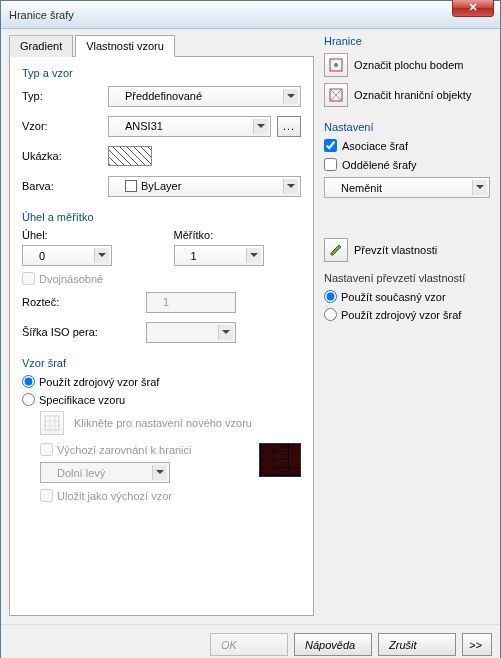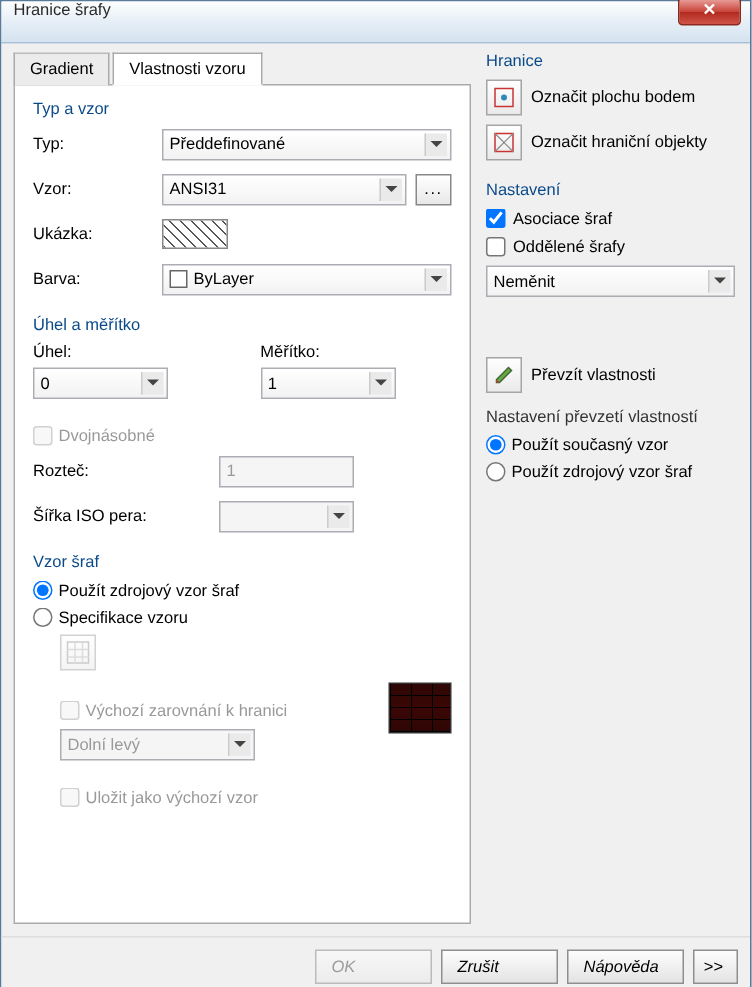--- a/index.html
+++ b/index.html
@@ -1,54 +1,54 @@
 <!DOCTYPE html>
 <html><head>
 <meta charset="utf-8">
 <style>
 * { box-sizing: border-box; font-family: 'Segoe UI', Tahoma, sans-serif; font-size: 11px; }
 body { margin: 0; background: #6b8aae; }
 .window { width: 501px; background: #fff; border: 1px solid #5a7a9a; box-shadow: 0 0 8px rgba(0,0,0,0.4); }
-.titlebar { height: 28px; background: linear-gradient(#fdfefe, #e8f0f7 45%, #d5e3f0); display: flex; align-items: flex-start; padding: 0 4px 0 8px; border-bottom: 1px solid #a9c0d6; position: relative; }
+.titlebar { height: 28px; background: linear-gradient(#fdfefe, #e8f0f7 45%, #d5e3f0); display: flex; align-items: center; padding: 0 4px 0 8px; border-bottom: 1px solid #a9c0d6; position: relative; }
 .titlebar-text { color: #2a2a2a; }
 .close-btn { position: absolute; right: 6px; top: -2px; width: 42px; height: 18px; background: linear-gradient(#e79a95, #c9453a 48%, #b22a1f 52%, #cf5449); border: 1px solid #8a2a1f; border-radius: 0 0 3px 3px; color: #fff; text-align: center; line-height: 14px; font-size: 10px; font-weight: bold; }
 .body { background: #f0f0f0; padding: 6px 8px 8px 8px; display: flex; gap: 10px; }
 .left { flex: 1; }
 .right { width: 168px; }
 
 .tabs { display: flex; margin-bottom: -1px; position: relative; z-index: 2; }
 .tab { padding: 4px 10px; border: 1px solid #aaa; background: #f0f0f0; border-bottom: none; margin-right: 2px; }
 .tab.active { background: #fff; border-bottom: 1px solid #fff; }
 .tab.inactive { border-top-color: #bbb; background: #ececec; }
 .panel { background: #fff; border: 1px solid #aaa; padding: 10px 12px 14px 12px; min-height: 560px; }
 
 .group { margin-bottom: 14px; }
 .group-title { color: #0a4a8a; margin-bottom: 6px; }
 .row { display: flex; align-items: center; margin-bottom: 8px; min-height: 22px; }
 .lbl { width: 86px; }
 
-.combo { flex: 1; height: 21px; border: 1px solid #abadb3; background: linear-gradient(#fff, #f2f2f2); display: flex; align-items: center; padding: 0 4px; position: relative; }
+.combo { flex: 1; height: 21px; border: 1px solid #abadb3; background: linear-gradient(#fff, #f2f2f2); display: flex; align-items: center; padding: 0 16px; position: relative; }
 .combo.narrow { width: 90px; flex: none; }
 .combo.disabled { color: #999; background: #f5f5f5; }
 .combo-arrow { position: absolute; right: 2px; top: 2px; width: 15px; height: 15px; background: #eaeaea; border-left: 1px solid #ccc; display: flex; align-items: center; justify-content: center; }
 .combo-arrow::after { content: ''; border: 4px solid transparent; border-top-color: #444; margin-top: 3px; }
 
 .swatch-sq { width: 44px; height: 20px; border: 1px solid #888; background: repeating-linear-gradient(45deg, #555 0, #555 1px, transparent 1px, transparent 5px); }
 
 .bylayer-sq { width: 12px; height: 12px; border: 1px solid #666; margin-right: 4px; background: #fff; }
 
 .browse-btn { width: 24px; height: 21px; margin-left: 6px; border: 1px solid #888; background: linear-gradient(#fff,#e8e8e8); text-align: center; line-height: 18px; letter-spacing: 1px; }
 
 .cols { display: flex; gap: 24px; }
 .col { flex: 1; }
 .col .lbl2 { margin-bottom: 4px; display: block; }
 
 .chk { display: flex; align-items: center; margin-bottom: 6px; }
 .chk input { margin: 0 4px 0 0; }
-.chk.disabled { color: #999; margin-top: 12px; }
+.chk.disabled { color: #999; }
 
 .radio { display: flex; align-items: center; margin-bottom: 5px; }
 .radio input { margin: 0 4px 0 0; }
 
 .icon-btn { width: 24px; height: 24px; border: 1px solid #a5a5a5; background: linear-gradient(#fff,#eaeaea); display: inline-flex; align-items: center; justify-content: center; margin-right: 6px; }
 .icon-btn.disabled { opacity: 0.5; }
 
 .rgroup { margin-bottom: 14px; }
 .rgroup-title { color: #0a4a8a; margin-bottom: 6px; }
 .ritem { display: flex; align-items: center; margin-bottom: 6px; }
@@ -182,20 +182,21 @@
             <span>Specifikace vzoru</span>
           </label>
           <div class="subpanel">
             <div class="row">
               <div class="icon-btn disabled">
                 <svg width="16" height="16">
                     <rect x="1" y="1" width="14" height="14" fill="none" stroke="#999"></rect>
                     <path d="M1 6 L15 6 M1 11 L15 11 M6 1 L6 15 M11 1 L11 15" stroke="#bbb"></path>
                   </svg>
               </div>
+              <span class="link-disabled">Klikněte pro nastavení nového vzoru</span>
             </div>
             <div style="display:flex; gap:24px; align-items:flex-start">
               <div style="flex:1">
                 <label class="chk disabled">
                   <input type="checkbox" disabled="" style="">
                   <span>Výchozí zarovnání k hranici</span>
                 </label>
                 <div class="combo disabled" style="width:130px">
                   <span>Dolní levý</span>
                   <div class="combo-arrow"></div>
@@ -277,22 +278,22 @@
         </label>
       </div>
     </div>
   </div>
 
   <div class="footer">
     <div class="btn disabled">
         <span>OK</span>
       </div>
     <div class="btn">
+        <span>Nápověda</span>
+      </div>
+    <div class="btn">
         <span>Zrušit</span>
-      </div>
-    <div class="btn">
-        <span>Nápověda</span>
       </div>
     <div class="btn small">
         <span>&gt;&gt;</span>
       </div>
   </div>
 </div>
 
 </body></html>

